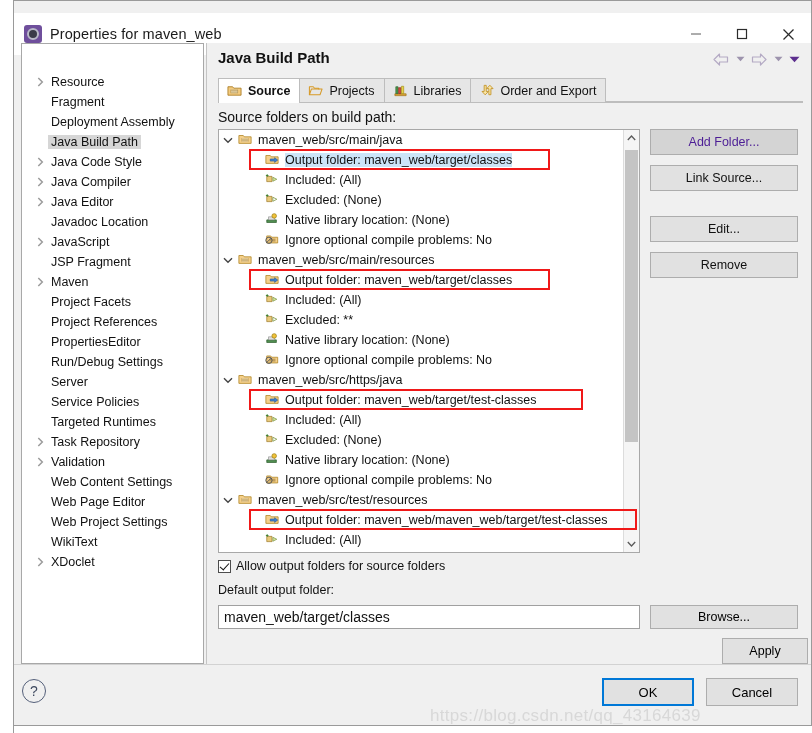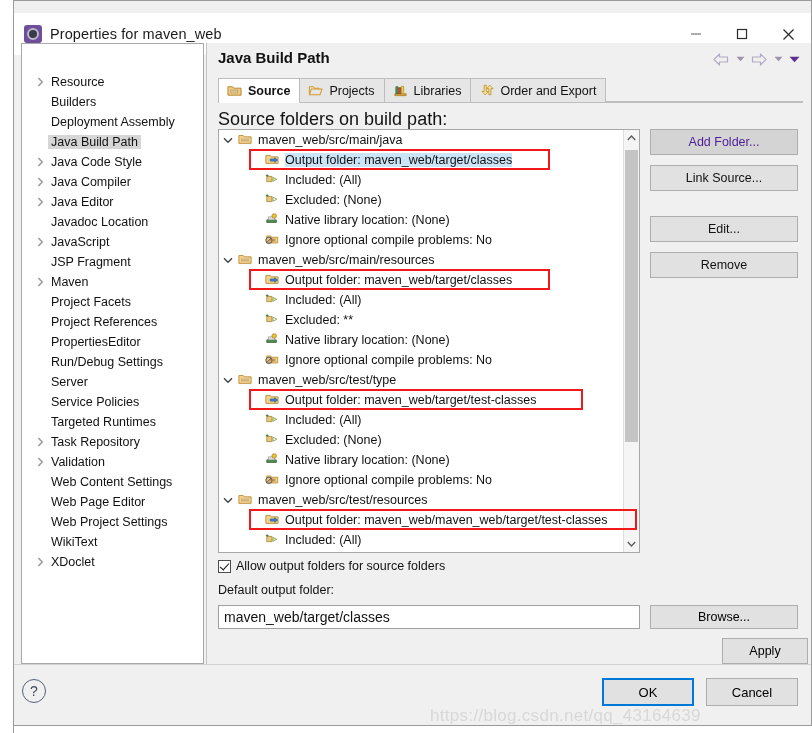--- a/index.html
+++ b/index.html
@@ -137,21 +137,21 @@
   }
   .tab.active::after {
     content: ""; position: absolute; left: 0; right: 0; bottom: -1px; height: 1px; background: #ffffff;
   }
   .tab .ticon { width: 17px; height: 15px; margin-right: 5px; position: relative; flex: none; }
 
   #tabs-filler { flex: 1; border-bottom: 1px solid #bdbdbd; height: 24px; }
 
   #section-label {
     position: absolute; left: 11px; top: 66px;
-    font-size: 18px; color: #111;
+    font-size: 14px; color: #111;
   }
 
   
   #list-frame {
     position: absolute; left: 11px; top: 86px; width: 422px; height: 424px;
     background: #ffffff; border: 1px solid #a8a8a8;
     overflow: hidden;
   }
   #list-inner {
     position: absolute; left: 0; top: 0; right: 16px; bottom: 0;
@@ -306,21 +306,21 @@
           <div class="tree-item">
             <span class="twisty">
               <svg width="7" height="10" viewBox="0 0 7 10">
                 <path d="M1.3 1 L5.3 5 L1.3 9" fill="none" stroke="#9b9b9b" stroke-width="1.5"></path>
               </svg>
             </span>
             <span class="lbl">Resource</span>
           </div>
           <div class="tree-item">
             <span class="twisty"></span>
-            <span class="lbl">Builders</span>
+            <span class="lbl">Fragment</span>
           </div>
           <div class="tree-item">
             <span class="twisty"></span>
             <span class="lbl">Deployment Assembly</span>
           </div>
           <div class="tree-item selected">
             <span class="twisty"></span>
             <span class="lbl">Java Build Path</span>
           </div>
           <div class="tree-item">
@@ -628,21 +628,21 @@
             </div>
             <div class="row">
               <span class="expander"><svg width="10" height="7" viewBox="0 0 10 7">
                   <path d="M1 1.3 L5 5.3 L9 1.3" fill="none" stroke="#444" stroke-width="1.4"></path>
                 </svg></span>
               <span class="ricon"><svg width="16" height="14" viewBox="0 0 16 16">
                   <path d="M1 4 L6 4 L7.2 5.5 L15 5.5 L15 13 L1 13 Z" fill="#f5d08a" stroke="#b08626" stroke-width="0.9"></path>
                   <path d="M4 7 h8 v4 h-8 Z" fill="#8a6a2e" opacity="0.55"></path>
                   <path d="M4.5 7.5 h7 M4.5 9 h7 M4.5 10.5 h7" stroke="#f7e6bd" stroke-width="0.7"></path>
                 </svg></span>
-              <span class="rtext">maven_web/src/test/type</span>
+              <span class="rtext">maven_web/src/https/java</span>
             </div>
             <div class="row child">
               <span class="expander"></span>
               <span class="ricon"><svg width="16" height="14" viewBox="0 0 16 16">
                   <path d="M1 4 L6 4 L7.2 5.5 L15 5.5 L15 13 L1 13 Z" fill="#f5d08a" stroke="#b08626" stroke-width="0.9"></path>
                   <path d="M6 8 L11 8 L11 6.5 L14.5 9.2 L11 11.9 L11 10.4 L6 10.4 Z" fill="#3f7fd0" stroke="#27558f" stroke-width="0.7"></path>
                 </svg></span>
               <span class="rtext">Output folder: maven_web/target/test-classes</span>
             </div>
             <div class="row child">

